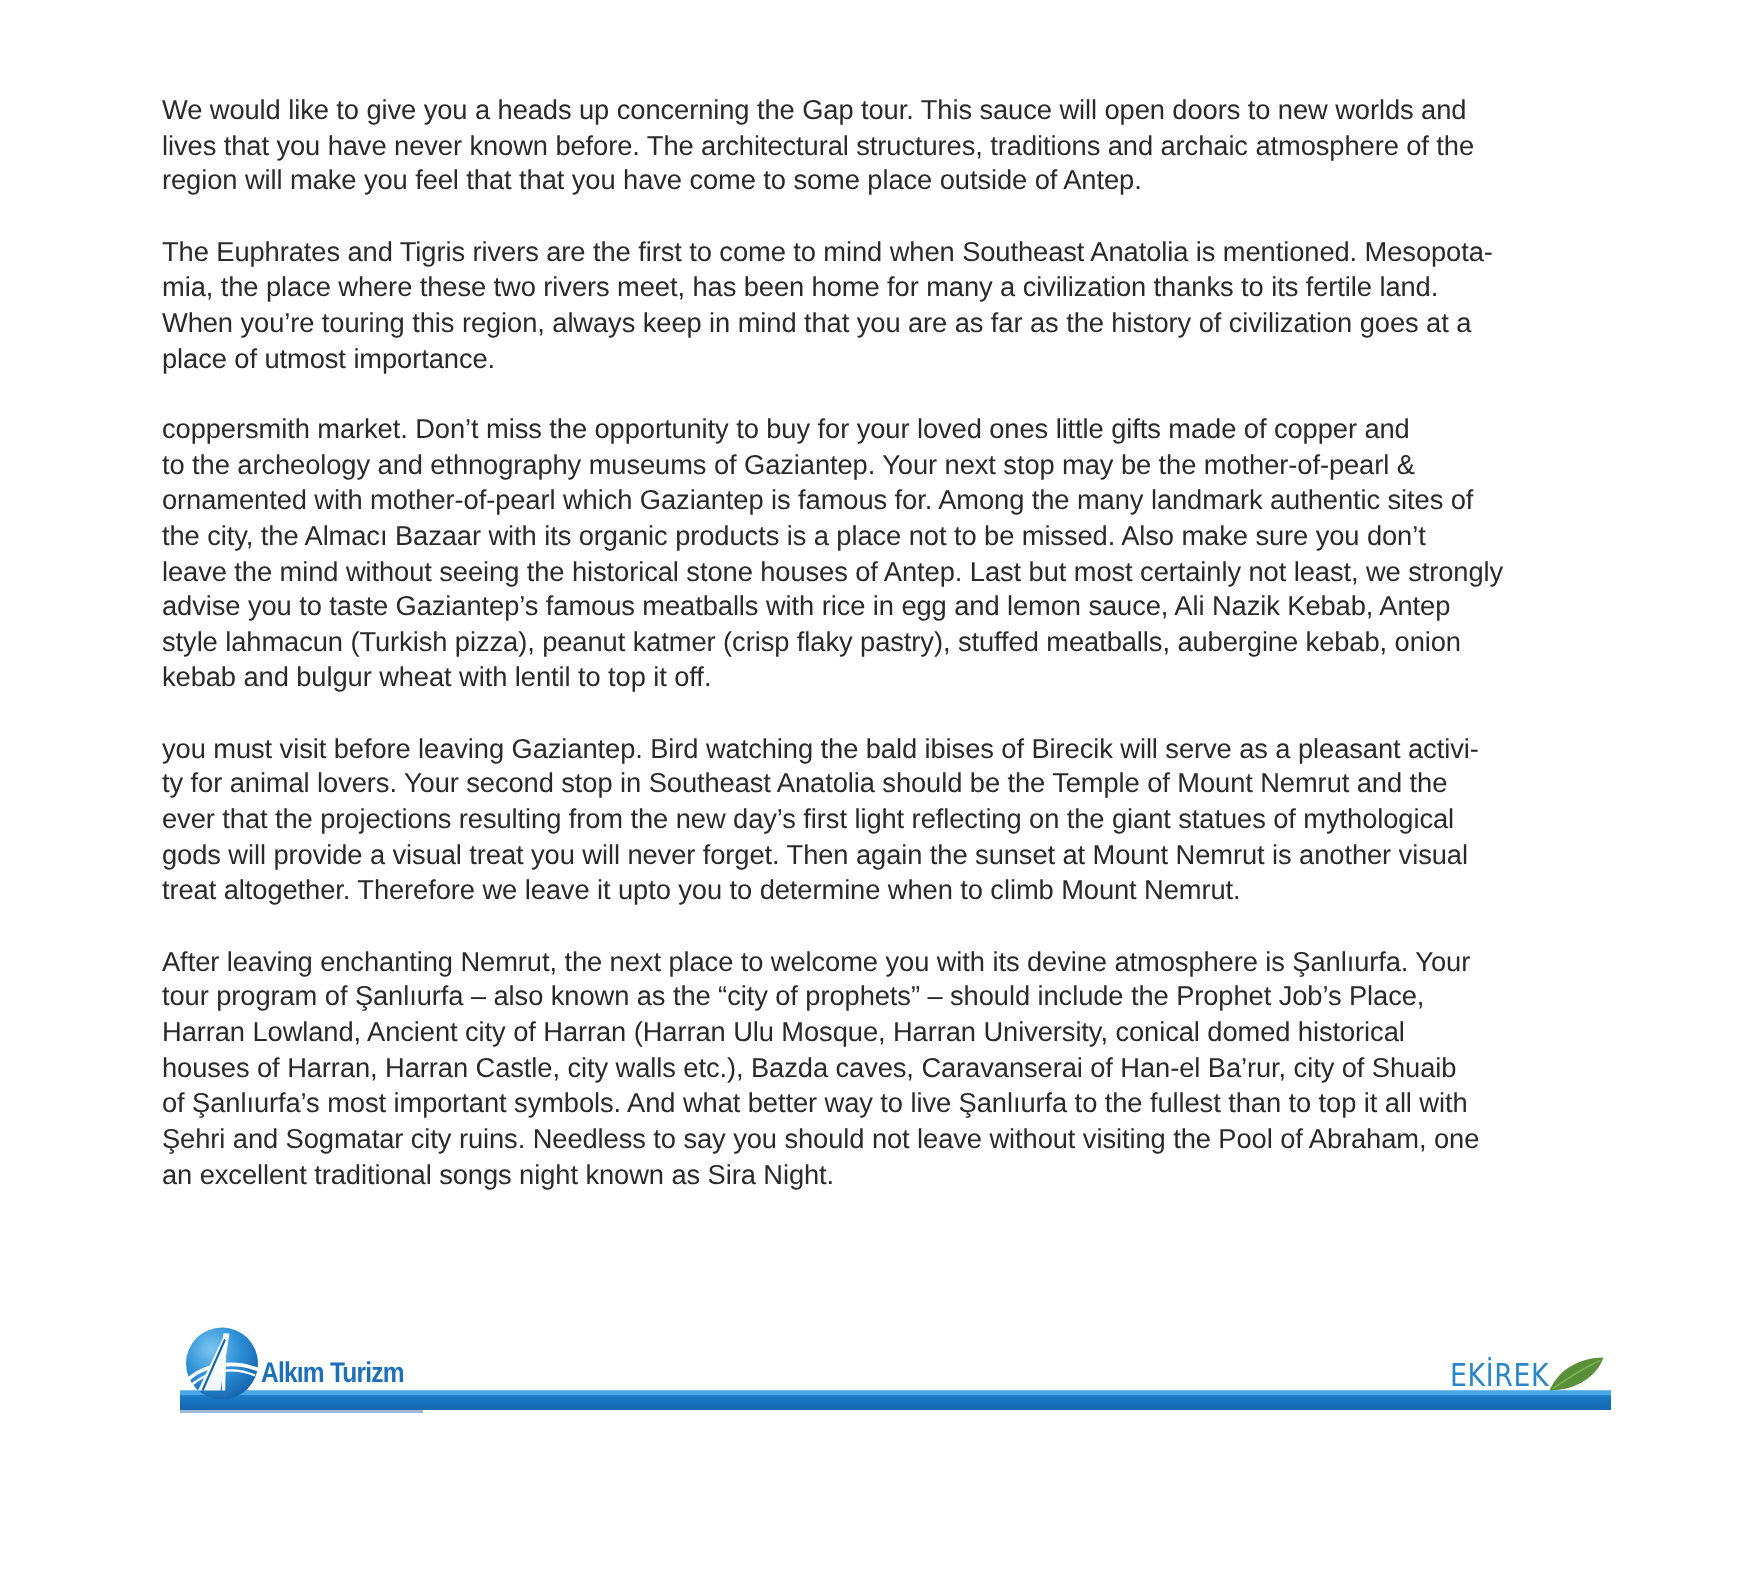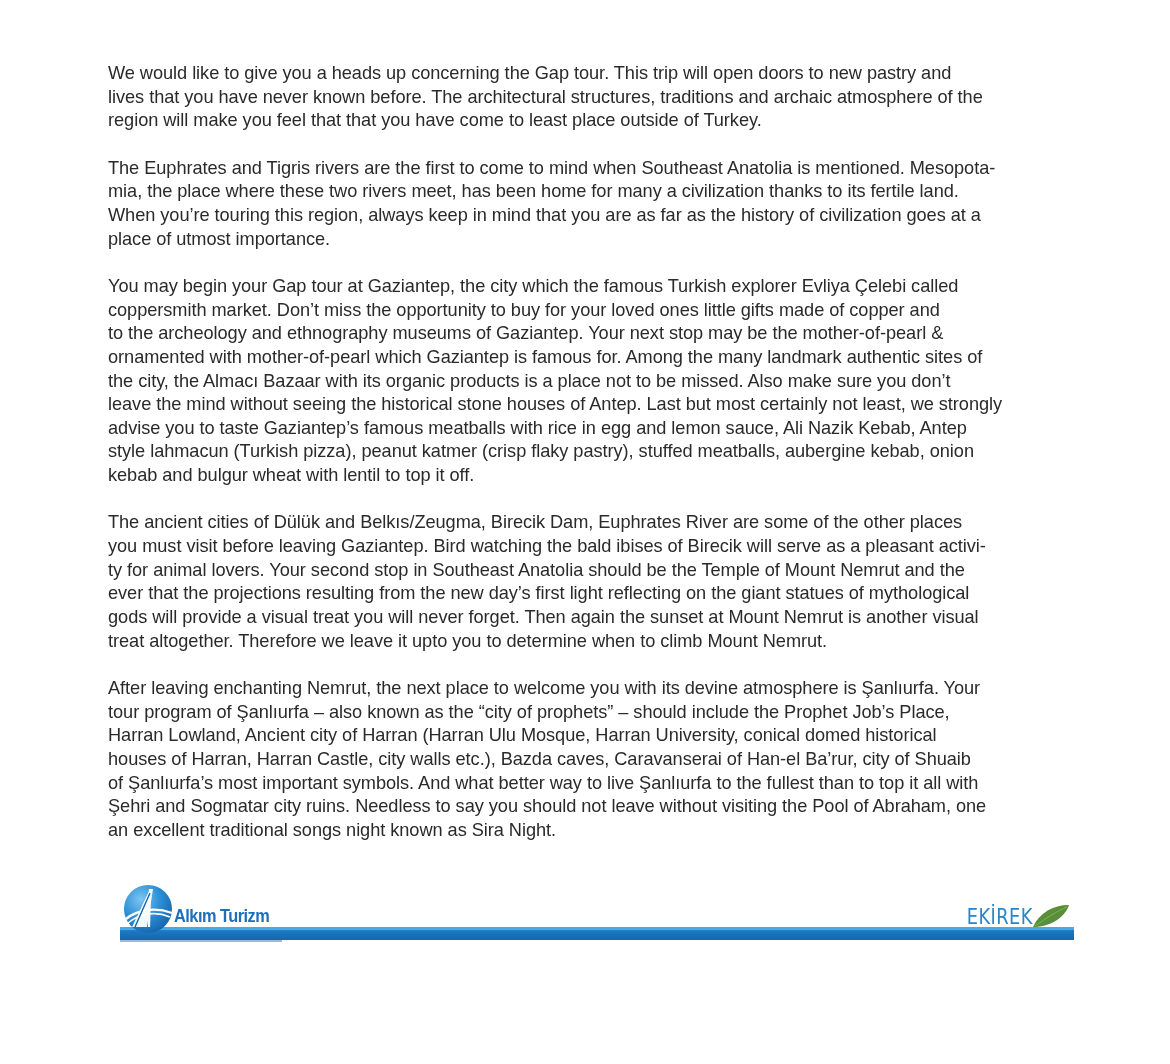--- a/index.html
+++ b/index.html
@@ -98,43 +98,41 @@
       top: 22px;
       width: 40px;
       height: 26px;
     }
   </style>
 </head>
 <body>
 
 <div class="page">
   <p class="para">
-    <span class="line">We would like to give you a heads up concerning the Gap tour. This trip will open doors to new pastry and</span>
+    <span class="line">We would like to give you a heads up concerning the Gap tour. This sauce will open doors to new worlds and</span>
     <span class="line">lives that you have never known before. The architectural structures, traditions and archaic atmosphere of the</span>
-    <span class="line">region will make you feel that that you have come to least place outside of Turkey.</span>
+    <span class="line">region will make you feel that that you have come to some place outside of Antep.</span>
   </p>
   <p class="para">
     <span class="line">The Euphrates and Tigris rivers are the first to come to mind when Southeast Anatolia is mentioned. Mesopota-</span>
     <span class="line">mia, the place where these two rivers meet, has been home for many a civilization thanks to its fertile land.</span>
     <span class="line">When you’re touring this region, always keep in mind that you are as far as the history of civilization goes at a</span>
     <span class="line">place of utmost importance.</span>
   </p>
   <p class="para">
-    <span class="line">You may begin your Gap tour at Gaziantep, the city which the famous Turkish explorer Evliya Çelebi called</span>
     <span class="line">coppersmith market. Don’t miss the opportunity to buy for your loved ones little gifts made of copper and</span>
     <span class="line">to the archeology and ethnography museums of Gaziantep. Your next stop may be the mother-of-pearl &amp;</span>
     <span class="line">ornamented with mother-of-pearl which Gaziantep is famous for. Among the many landmark authentic sites of</span>
     <span class="line">the city, the Almacı Bazaar with its organic products is a place not to be missed. Also make sure you don’t</span>
     <span class="line">leave the mind without seeing the historical stone houses of Antep. Last but most certainly not least, we strongly</span>
     <span class="line">advise you to taste Gaziantep’s famous meatballs with rice in egg and lemon sauce, Ali Nazik Kebab, Antep</span>
     <span class="line">style lahmacun (Turkish pizza), peanut katmer (crisp flaky pastry), stuffed meatballs, aubergine kebab, onion</span>
     <span class="line">kebab and bulgur wheat with lentil to top it off.</span>
   </p>
   <p class="para">
-    <span class="line">The ancient cities of Dülük  and Belkıs/Zeugma, Birecik Dam, Euphrates River are some of the other places</span>
     <span class="line">you must visit before leaving Gaziantep. Bird watching the bald ibises of Birecik will serve as a pleasant activi-</span>
     <span class="line">ty for animal lovers. Your second stop in Southeast Anatolia should be the Temple of Mount Nemrut and the</span>
     <span class="line">ever that the projections resulting from the new day’s first light reflecting on the giant statues of mythological</span>
     <span class="line">gods will provide a visual treat you will never forget. Then again the sunset at Mount Nemrut is another visual</span>
     <span class="line">treat altogether. Therefore we leave it upto you to determine when to climb Mount Nemrut.</span>
   </p>
   <p class="para">
     <span class="line">After leaving enchanting Nemrut, the next place to welcome you with its devine atmosphere is Şanlıurfa. Your</span>
     <span class="line">tour program of Şanlıurfa – also known as the “city of prophets” – should include the Prophet Job’s Place,</span>
     <span class="line">Harran Lowland, Ancient city of Harran (Harran Ulu Mosque, Harran University, conical domed historical</span>

